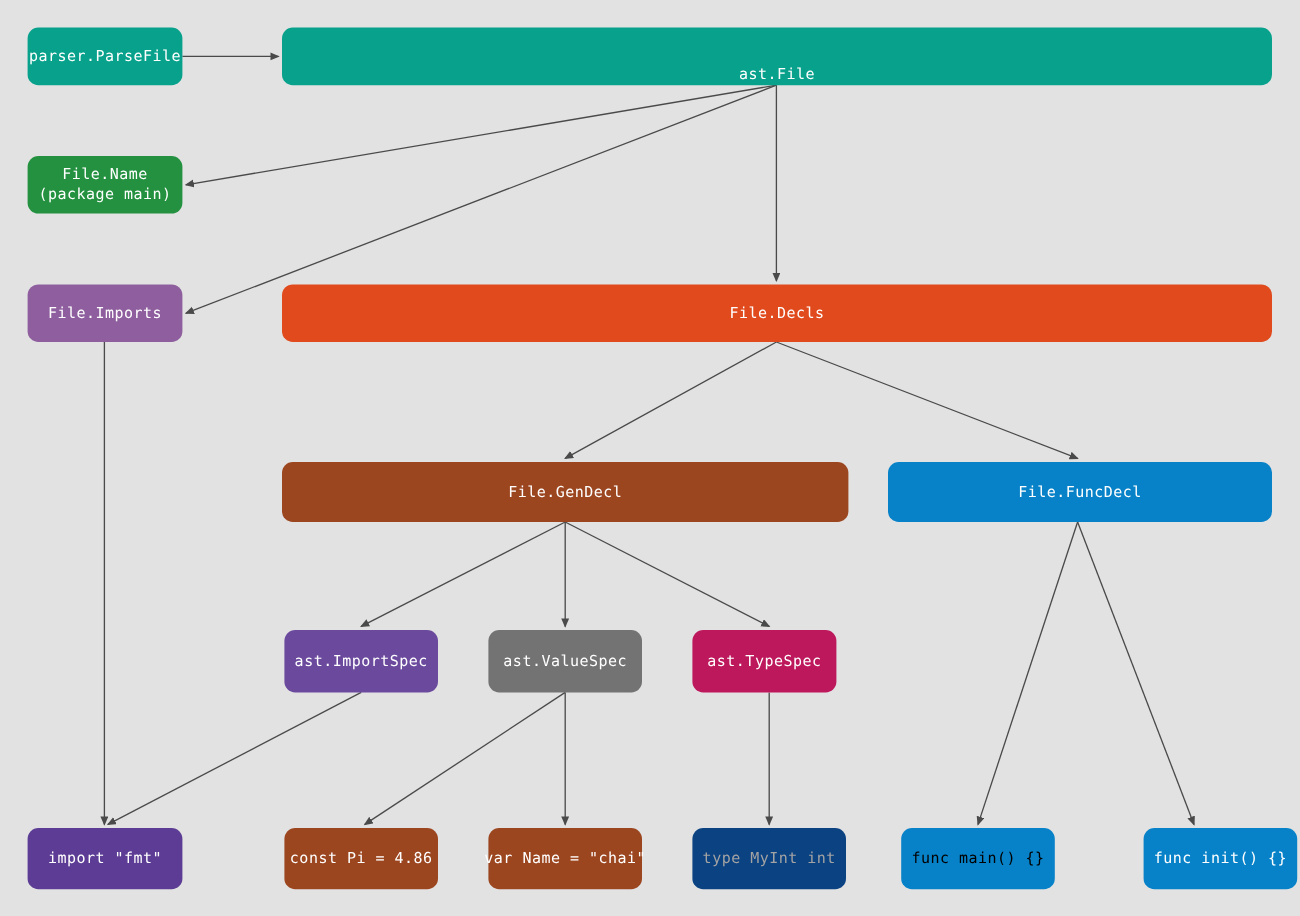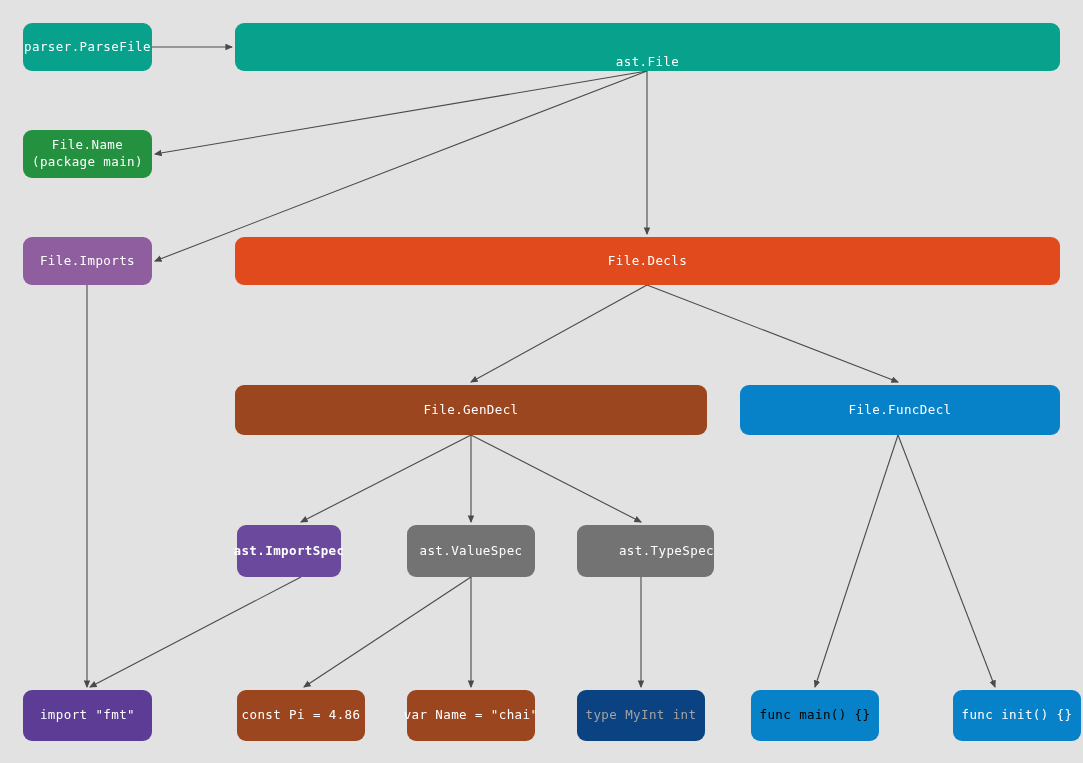--- a/index.html
+++ b/index.html
@@ -70,23 +70,23 @@
   </svg>
   <div id="nodes-group">
       <div class="node" style="left: 23px; top: 23px; width: 129px; height: 48px; background: rgb(7, 161, 140); color: rgb(255, 255, 255);"><span>parser.ParseFile</span></div>
       <div class="node" style="left: 235px; top: 23px; width: 825px; height: 48px; background: rgb(7, 161, 140); color: rgb(255, 255, 255); align-items: flex-end;"><span>ast.File</span></div>
       <div class="node" style="left: 23px; top: 130px; width: 129px; height: 48px; background: rgb(35, 145, 63); color: rgb(255, 255, 255);"><span>File.Name
 (package main)</span></div>
       <div class="node" style="left: 23px; top: 237px; width: 129px; height: 48px; background: rgb(142, 94, 158); color: rgb(255, 255, 255);"><span>File.Imports</span></div>
       <div class="node" style="left: 235px; top: 237px; width: 825px; height: 48px; background: rgb(224, 74, 28); color: rgb(255, 255, 255);"><span>File.Decls</span></div>
       <div class="node" style="left: 235px; top: 385px; width: 472px; height: 50px; background: rgb(156, 70, 32); color: rgb(255, 255, 255);"><span>File.GenDecl</span></div>
       <div class="node" style="left: 740px; top: 385px; width: 320px; height: 50px; background: rgb(7, 130, 200); color: rgb(255, 255, 255);"><span>File.FuncDecl</span></div>
-      <div class="node" style="left: 237px; top: 525px; width: 104px; height: 52px; background: rgb(107, 74, 158); color: rgb(255, 255, 255); font-weight: bold;"><span>ast.ImportSpec</span></div>
+      <div class="node" style="left: 237px; top: 525px; width: 128px; height: 52px; background: rgb(107, 74, 158); color: rgb(255, 255, 255);"><span>ast.ImportSpec</span></div>
       <div class="node" style="left: 407px; top: 525px; width: 128px; height: 52px; background: #737373; color: rgb(255, 255, 255);"><span>ast.ValueSpec</span></div>
-      <div class="node" style="left: 577px; top: 525px; width: 137px; height: 52px; background: #737373; color: rgb(255, 255, 255); justify-content: flex-end;"><span>ast.TypeSpec</span></div>
+      <div class="node" style="left: 577px; top: 525px; width: 120px; height: 52px; background: #be185d; color: rgb(255, 255, 255);"><span>ast.TypeSpec</span></div>
       <div class="node" style="left: 23px; top: 690px; width: 129px; height: 51px; background: rgb(92, 60, 148); color: rgb(255, 255, 255);"><span>import "fmt"</span></div>
       <div class="node" style="left: 237px; top: 690px; width: 128px; height: 51px; background: rgb(156, 70, 32); color: rgb(255, 255, 255);"><span>const Pi = 4.86</span></div>
       <div class="node" style="left: 407px; top: 690px; width: 128px; height: 51px; background: rgb(156, 70, 32); color: rgb(255, 255, 255);"><span>var Name = "chai"</span></div>
       <div class="node" style="left: 577px; top: 690px; width: 128px; height: 51px; background: rgb(11, 66, 130); color: #a3a3a3;"><span>type MyInt int</span></div>
       <div class="node" style="left: 751px; top: 690px; width: 128px; height: 51px; background: rgb(7, 130, 200); color: #000000;"><span>func main() {}</span></div>
       <div class="node" style="left: 931px; top: 690px; width: 128px; height: 51px; background: rgb(7, 130, 200); color: rgb(255, 255, 255); margin-left: 22px;"><span>func init() {}</span></div>
     </div>
 </div>
 
 </body></html>

